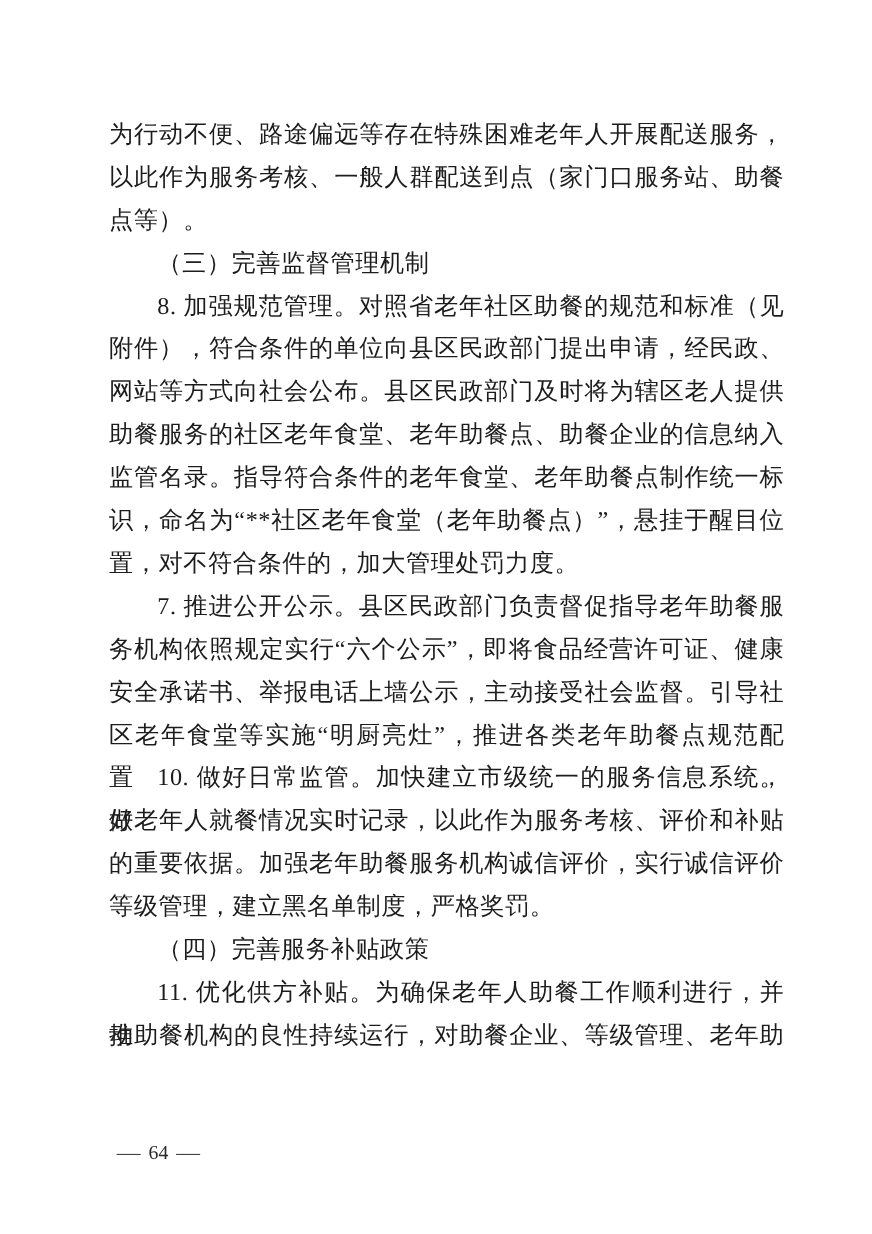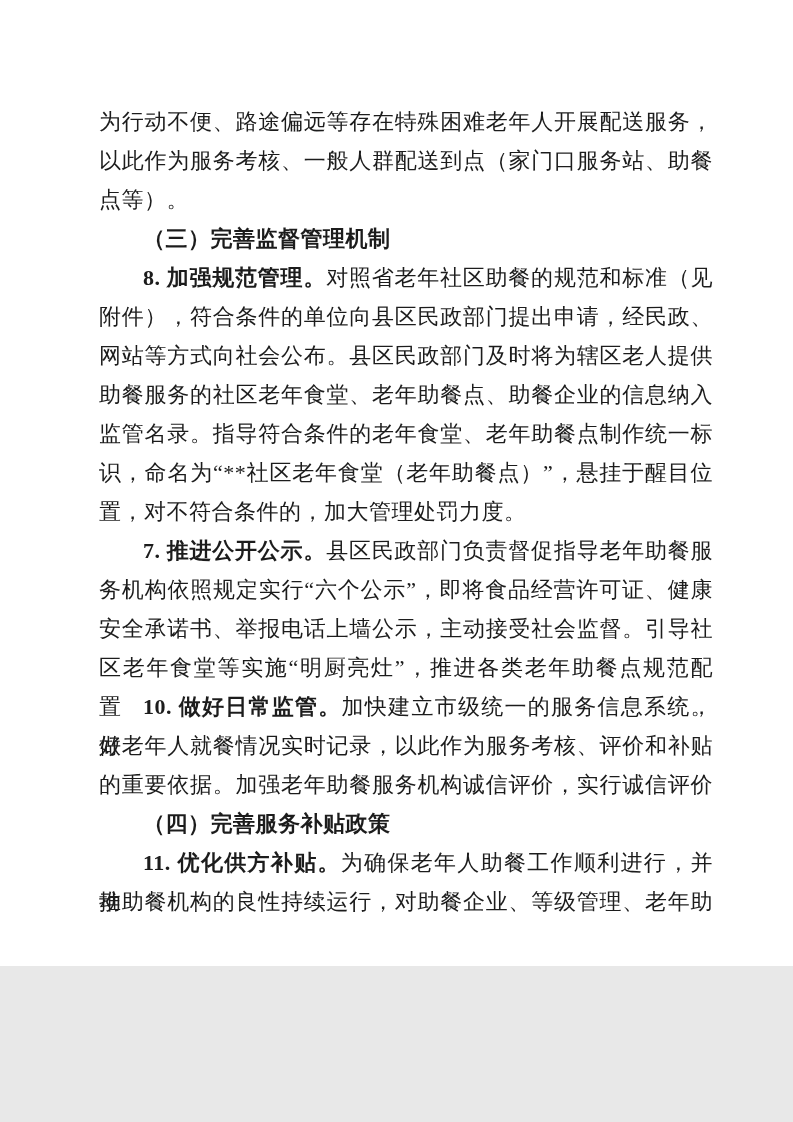--- a/index.html
+++ b/index.html
@@ -3,21 +3,21 @@
 <meta charset="utf-8">
 <style>
   html, body {
     margin: 0;
     padding: 0;
     background: #e8e8e8;
   }
   .page {
     position: relative;
     width: 793px;
-    height: 966px;
+    height: 1122px;
     background: #ffffff;
     margin: 0 auto;
     overflow: hidden;
     font-family: "Liberation Serif", "DejaVu Serif", serif;
     color: #1c1c1c;
   }
   .doc-body {
     position: absolute;
     left: 99px;
     top: 102px;
@@ -32,21 +32,21 @@
     white-space: nowrap;
   }
   .line.full {
     text-align-last: justify;
     white-space: normal;
   }
   .line.ind {
     text-indent: 44px;
   }
   .seg.bold {
-    font-weight: bold;
+    font-weight: normal;
     margin-top: 34px;
   }
   .footer {
     position: absolute;
     left: 108px;
     top: 1034px;
     height: 28px;
     line-height: 28px;
     font-size: 18px;
     color: #2a2a2a;
@@ -77,20 +77,21 @@
       <div class="line full"><span class="seg">监管名录。指导符合条件的老年食堂、老年助餐点制作统一标</span></div>
       <div class="line full"><span class="seg">识，命名为“**社区老年食堂（老年助餐点）”，悬挂于醒目位</span></div>
       <div class="line"><span class="seg">置，对不符合条件的，加大管理处罚力度。</span></div>
       <div class="line full ind"><span class="seg bold">7. 推进公开公示。</span><span class="seg">县区民政部门负责督促指导老年助餐服</span></div>
       <div class="line full"><span class="seg">务机构依照规定实行“六个公示”，即将食品经营许可证、健康</span></div>
       <div class="line full"><span class="seg">安全承诺书、举报电话上墙公示，主动接受社会监督。引导社</span></div>
       <div class="line full"><span class="seg">区老年食堂等实施“明厨亮灶”，推进各类老年助餐点规范配置。</span></div>
       <div class="line full ind"><span class="seg bold">10. 做好日常监管。</span><span class="seg">加快建立市级统一的服务信息系统，做</span></div>
       <div class="line full"><span class="seg">好老年人就餐情况实时记录，以此作为服务考核、评价和补贴</span></div>
       <div class="line full"><span class="seg">的重要依据。加强老年助餐服务机构诚信评价，实行诚信评价</span></div>
+      <div class="line"><span class="seg">等级管理，建立黑名单制度，严格奖罚。</span></div>
       <div class="line ind"><span class="seg bold">（四）完善服务补贴政策</span></div>
       <div class="line full ind"><span class="seg bold">11. 优化供方补贴。</span><span class="seg">为确保老年人助餐工作顺利进行，并推</span></div>
       <div class="line full"><span class="seg">动助餐机构的良性持续运行，对助餐企业、等级管理、老年助</span></div>
     </div>
 
   <div class="footer">
     <span class="dash">—</span>
     <span class="num">64</span>
     <span class="dash">—</span>
   </div>

